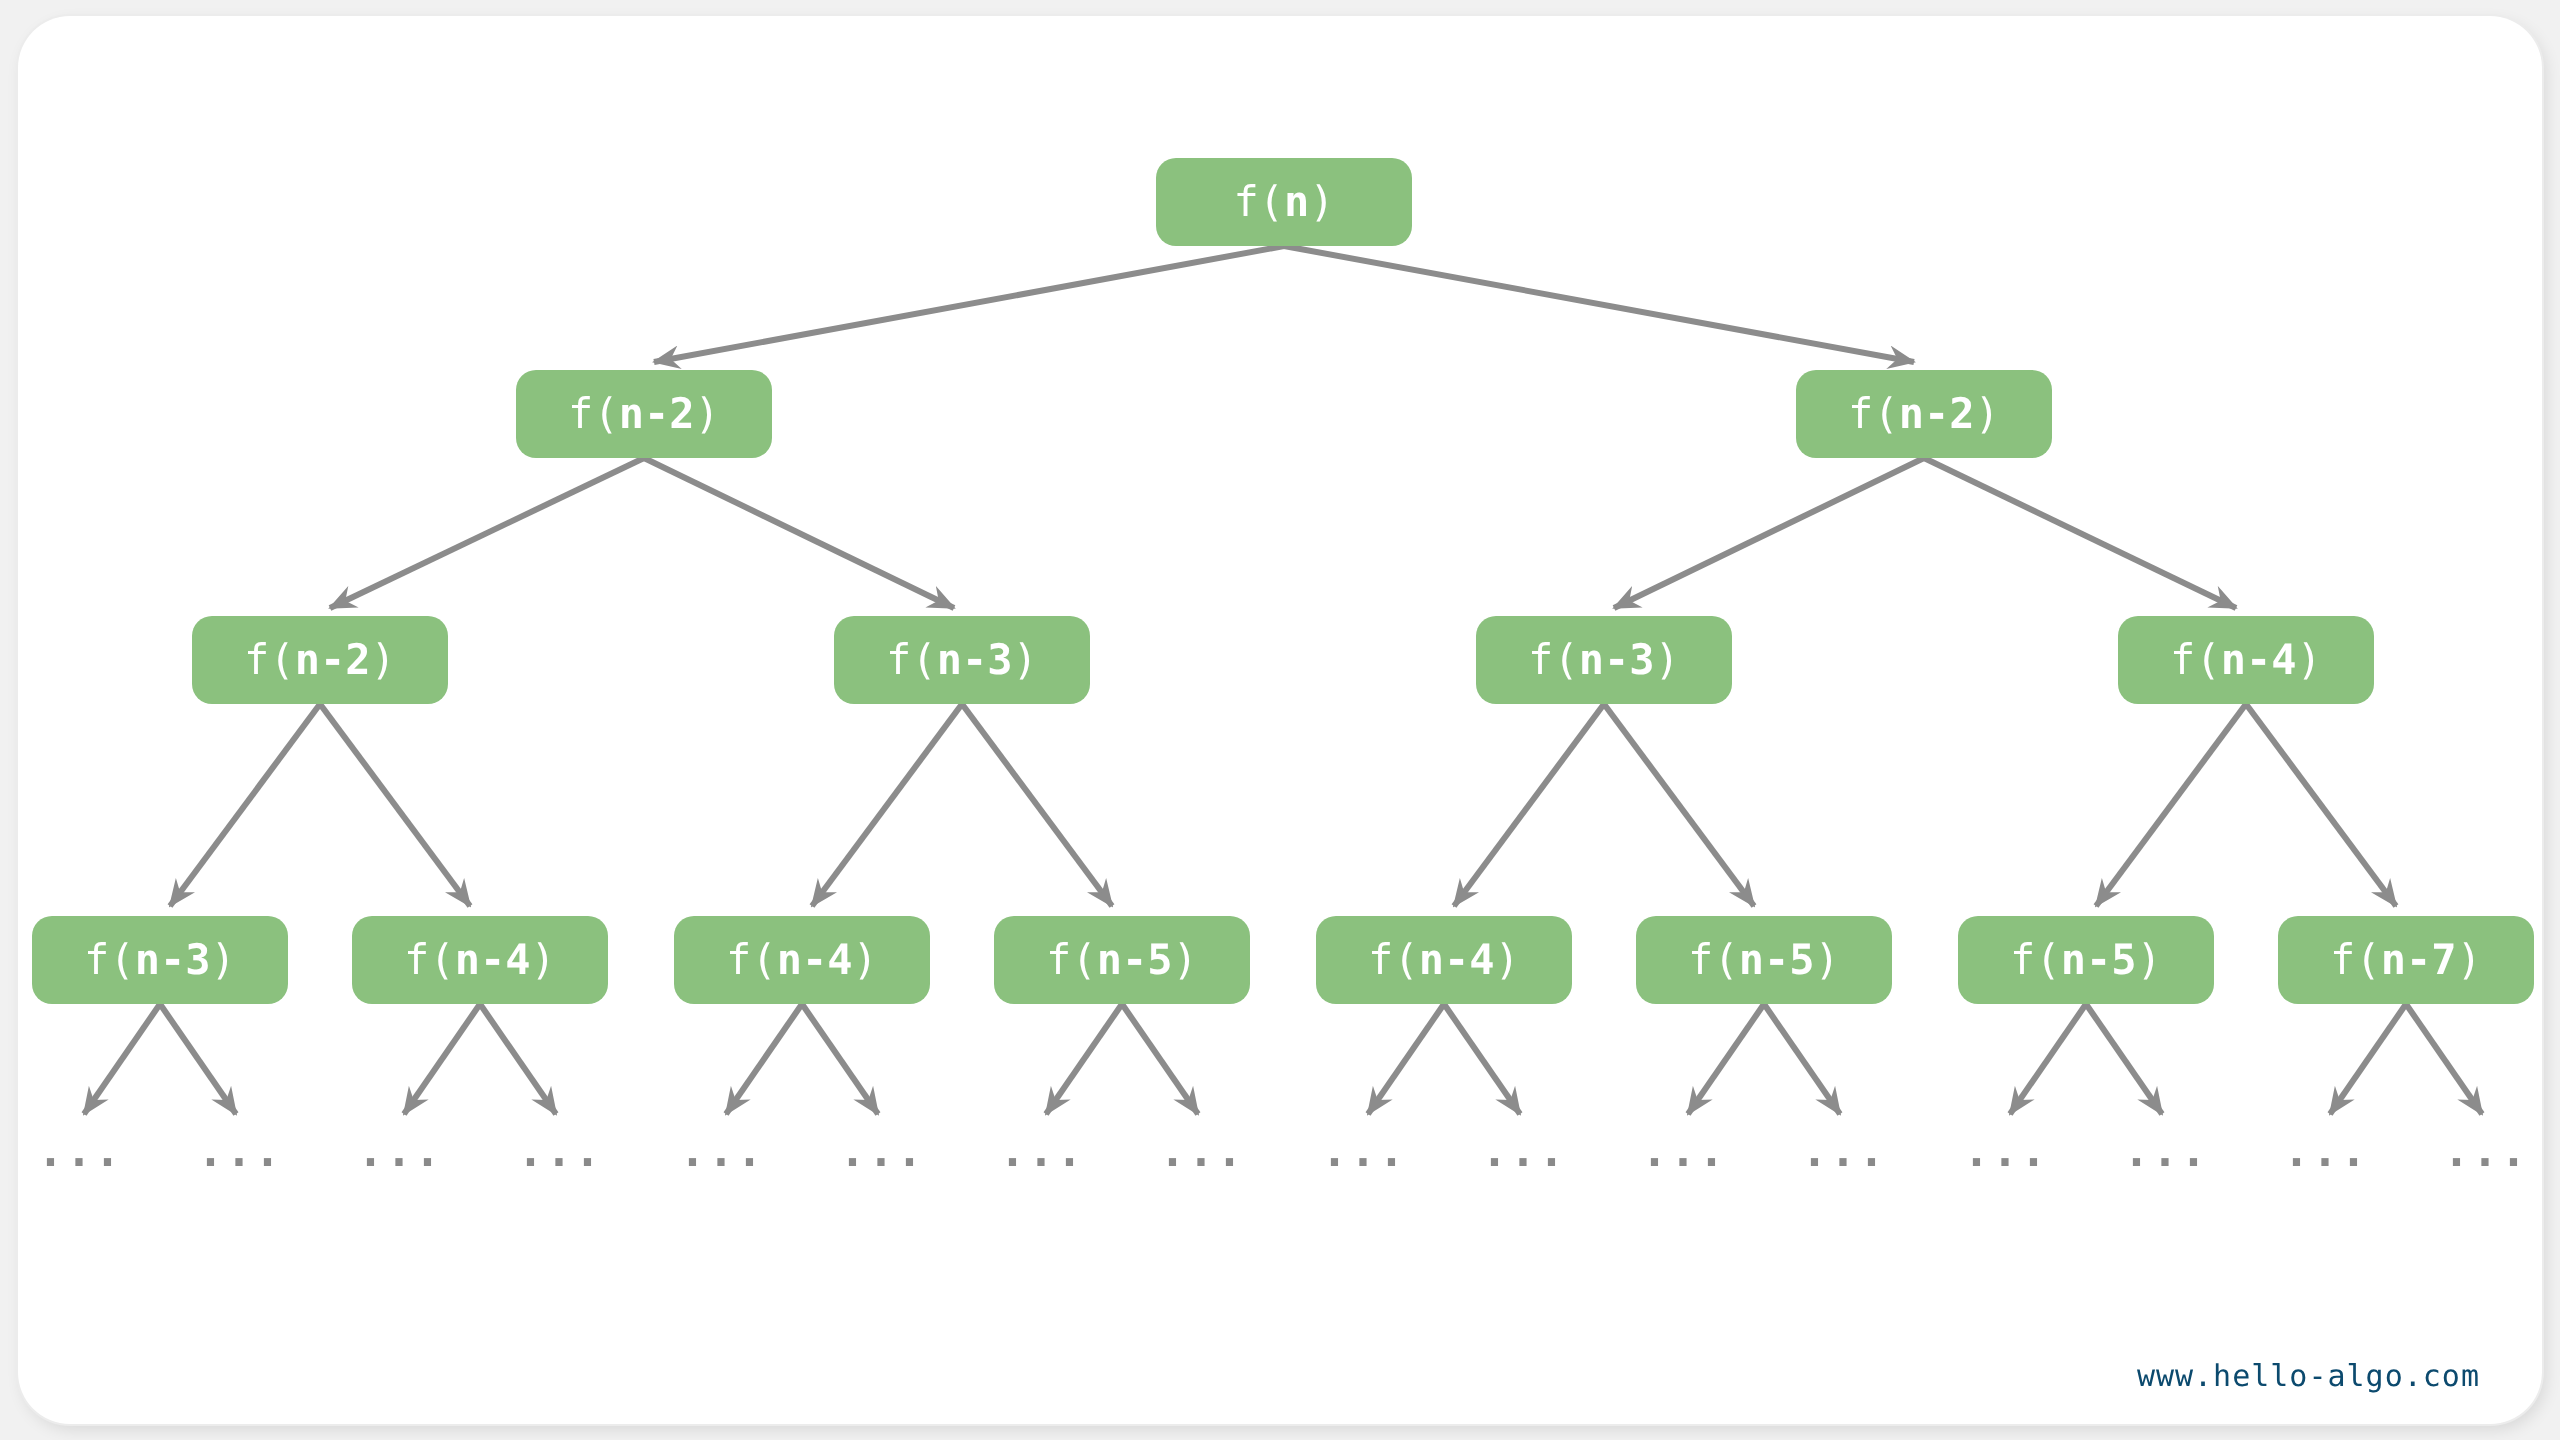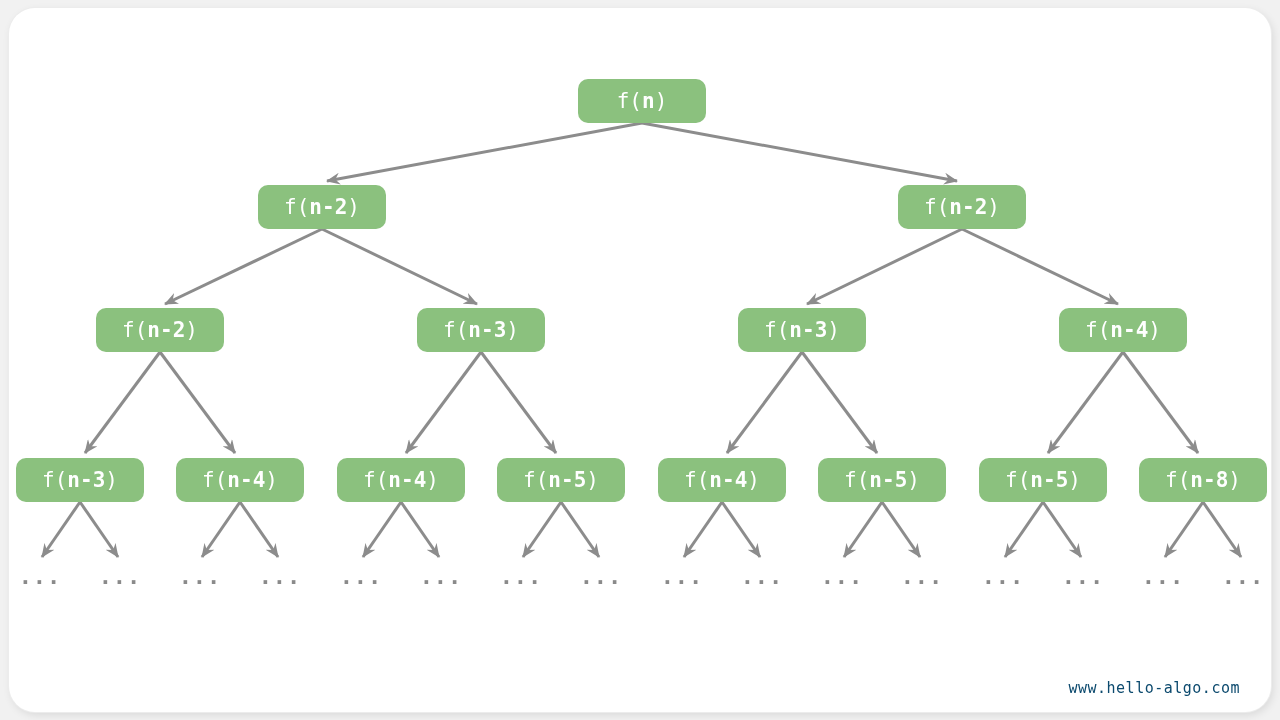--- a/index.html
+++ b/index.html
@@ -187,21 +187,21 @@
       <span class="arg">n-5</span>
       <span class="post">)</span>
     </div>
   <div class="node" style="left:979px;top:458px">
       <span class="pre">f(</span>
       <span class="arg">n-5</span>
       <span class="post">)</span>
     </div>
   <div class="node" style="left:1139px;top:458px">
       <span class="pre">f(</span>
-      <span class="arg">n-8</span>
+      <span class="arg">n-7</span>
       <span class="post">)</span>
     </div>
 
   <div class="leaf" style="left:10px">...</div>
   <div class="leaf" style="left:90px">...</div>
   <div class="leaf" style="left:170px">...</div>
   <div class="leaf" style="left:250px">...</div>
   <div class="leaf" style="left:331px">...</div>
   <div class="leaf" style="left:411px">...</div>
   <div class="leaf" style="left:491px">...</div>

